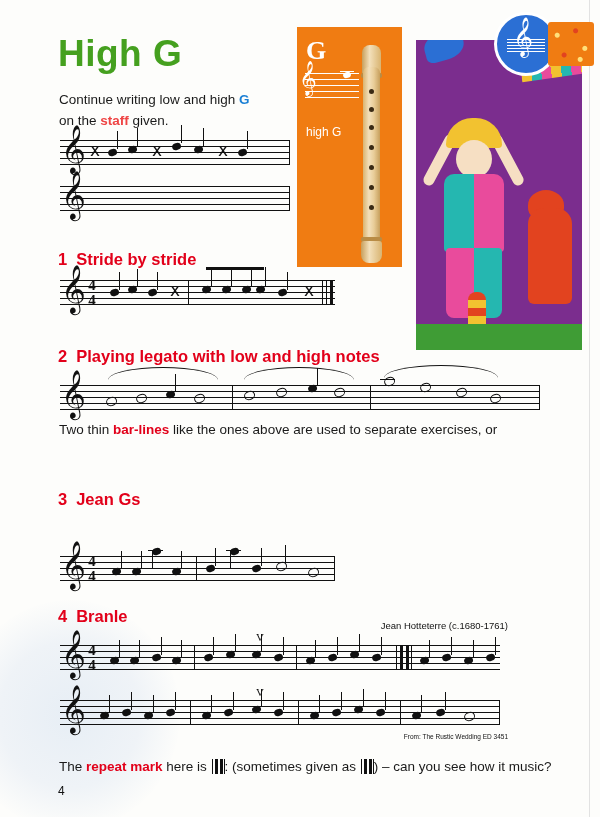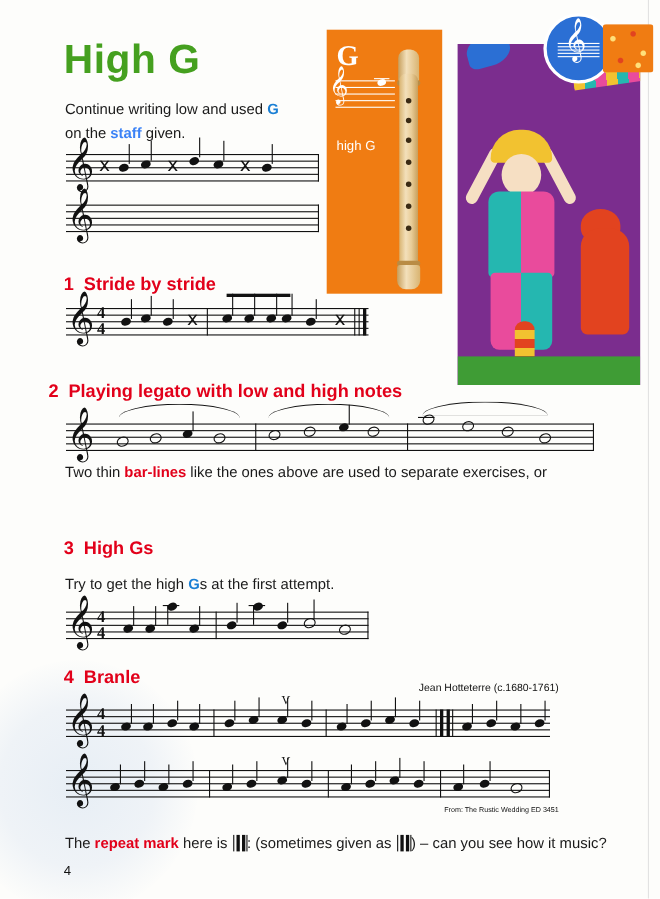--- a/index.html
+++ b/index.html
@@ -49,21 +49,21 @@
   }
 
   .intro {
     position: absolute;
     left: 59px; top: 90px;
     width: 230px;
     font-size: 13.5px;
     line-height: 1.55;
     color: #1a1a1a;
   }
-  .intro b { color: #3b82f6; }
+  .intro b { color: #ef4444; }
   .intro .g-blue { color: #1a7fd4; font-weight: bold; }
 
   
   .stave {
     position: absolute;
   }
   .stave .line {
     position: absolute;
     left: 0;
     width: 100%;
@@ -377,21 +377,21 @@
 </head>
 <body>
 
 <div class="page">
   <div class="page-blob"></div>
   <div class="page-border-right"></div>
 
   <h1 class="title">High G</h1>
 
   <div class="intro">
-    <span>Continue writing low and used </span><span class="g-blue">G</span><br>
+    <span>Continue writing low and high </span><span class="g-blue">G</span><br>
     <span>on the </span><b>staff</b><span> given.</span>
   </div>
 
   <div class="art-orange">
     <div class="gbox">G</div>
     <div class="mini-clef">𝄞</div>
     <div class="mini-stave">
       <i class="ln" style="top:0px"></i>
         <i class="ln" style="top:6px"></i>
         <i class="ln" style="top:12px"></i>
@@ -536,21 +536,21 @@
         <div class="stem" style="left:226.5px; top:-8px; height:18px;"></div>
       </div>
     <div class="rest" style="left:244px; top:2px;">x</div>
     <div class="repeat-sign" style="left:262px; top:0; width:13px; height:25px;">
       <div class="thin" style="left:0; top:0; height:25px;"></div>
       <div class="thin" style="left:4px; top:0; height:25px;"></div>
       <div class="thick" style="left:8px; top:0; height:25px;"></div>
     </div>
   </div>
 
-  <div class="ex-head" style="left:44px; top:347px;">
+  <div class="ex-head" style="left:58px; top:347px;">
     <span class="num">2</span><span>Playing legato with low and high notes</span>
   </div>
 
   <div class="stave" style="left:60px; top:385px; width:480px; height:25px;">
     <div class="line" style="top:0"></div>
       <div class="line" style="top:6px"></div>
       <div class="line" style="top:12px"></div>
       <div class="line" style="top:18px"></div>
       <div class="line" style="top:24px"></div>
     <div class="endbar" style="height:25px;"></div>
@@ -599,26 +599,23 @@
     <div class="note">
         <div class="head open" style="left:430px; top:9px;"></div>
       </div>
   </div>
 
   <div class="body-text" style="left:59px; top:420px; width:450px;">
     <span>Two thin </span><b>bar-lines</b><span> like the ones above are used to separate exercises, or</span><br>
   </div>
 
   <div class="ex-head" style="left:58px; top:490px;">
-    <span class="num">3</span><span>High Gs</span>
-  </div>
-
-  <div class="body-text" style="left:59px; top:521px; width:400px;">
-    <span>Try to get the high </span><span class="g-blue">G</span><span>s at the first attempt.</span>
-  </div>
+    <span class="num">3</span><span>Jean Gs</span>
+  </div>
+
 
   <div class="stave" style="left:60px; top:556px; width:275px; height:25px;">
     <div class="line" style="top:0"></div>
       <div class="line" style="top:6px"></div>
       <div class="line" style="top:12px"></div>
       <div class="line" style="top:18px"></div>
       <div class="line" style="top:24px"></div>
     <div class="endbar" style="height:25px;"></div>
     <div class="clef" style="left:1px; top:-12px; font-size:42px;">𝄞</div>
     <div class="timesig" style="left:26px; top:-2px; width:12px;">4<br>4</div>

